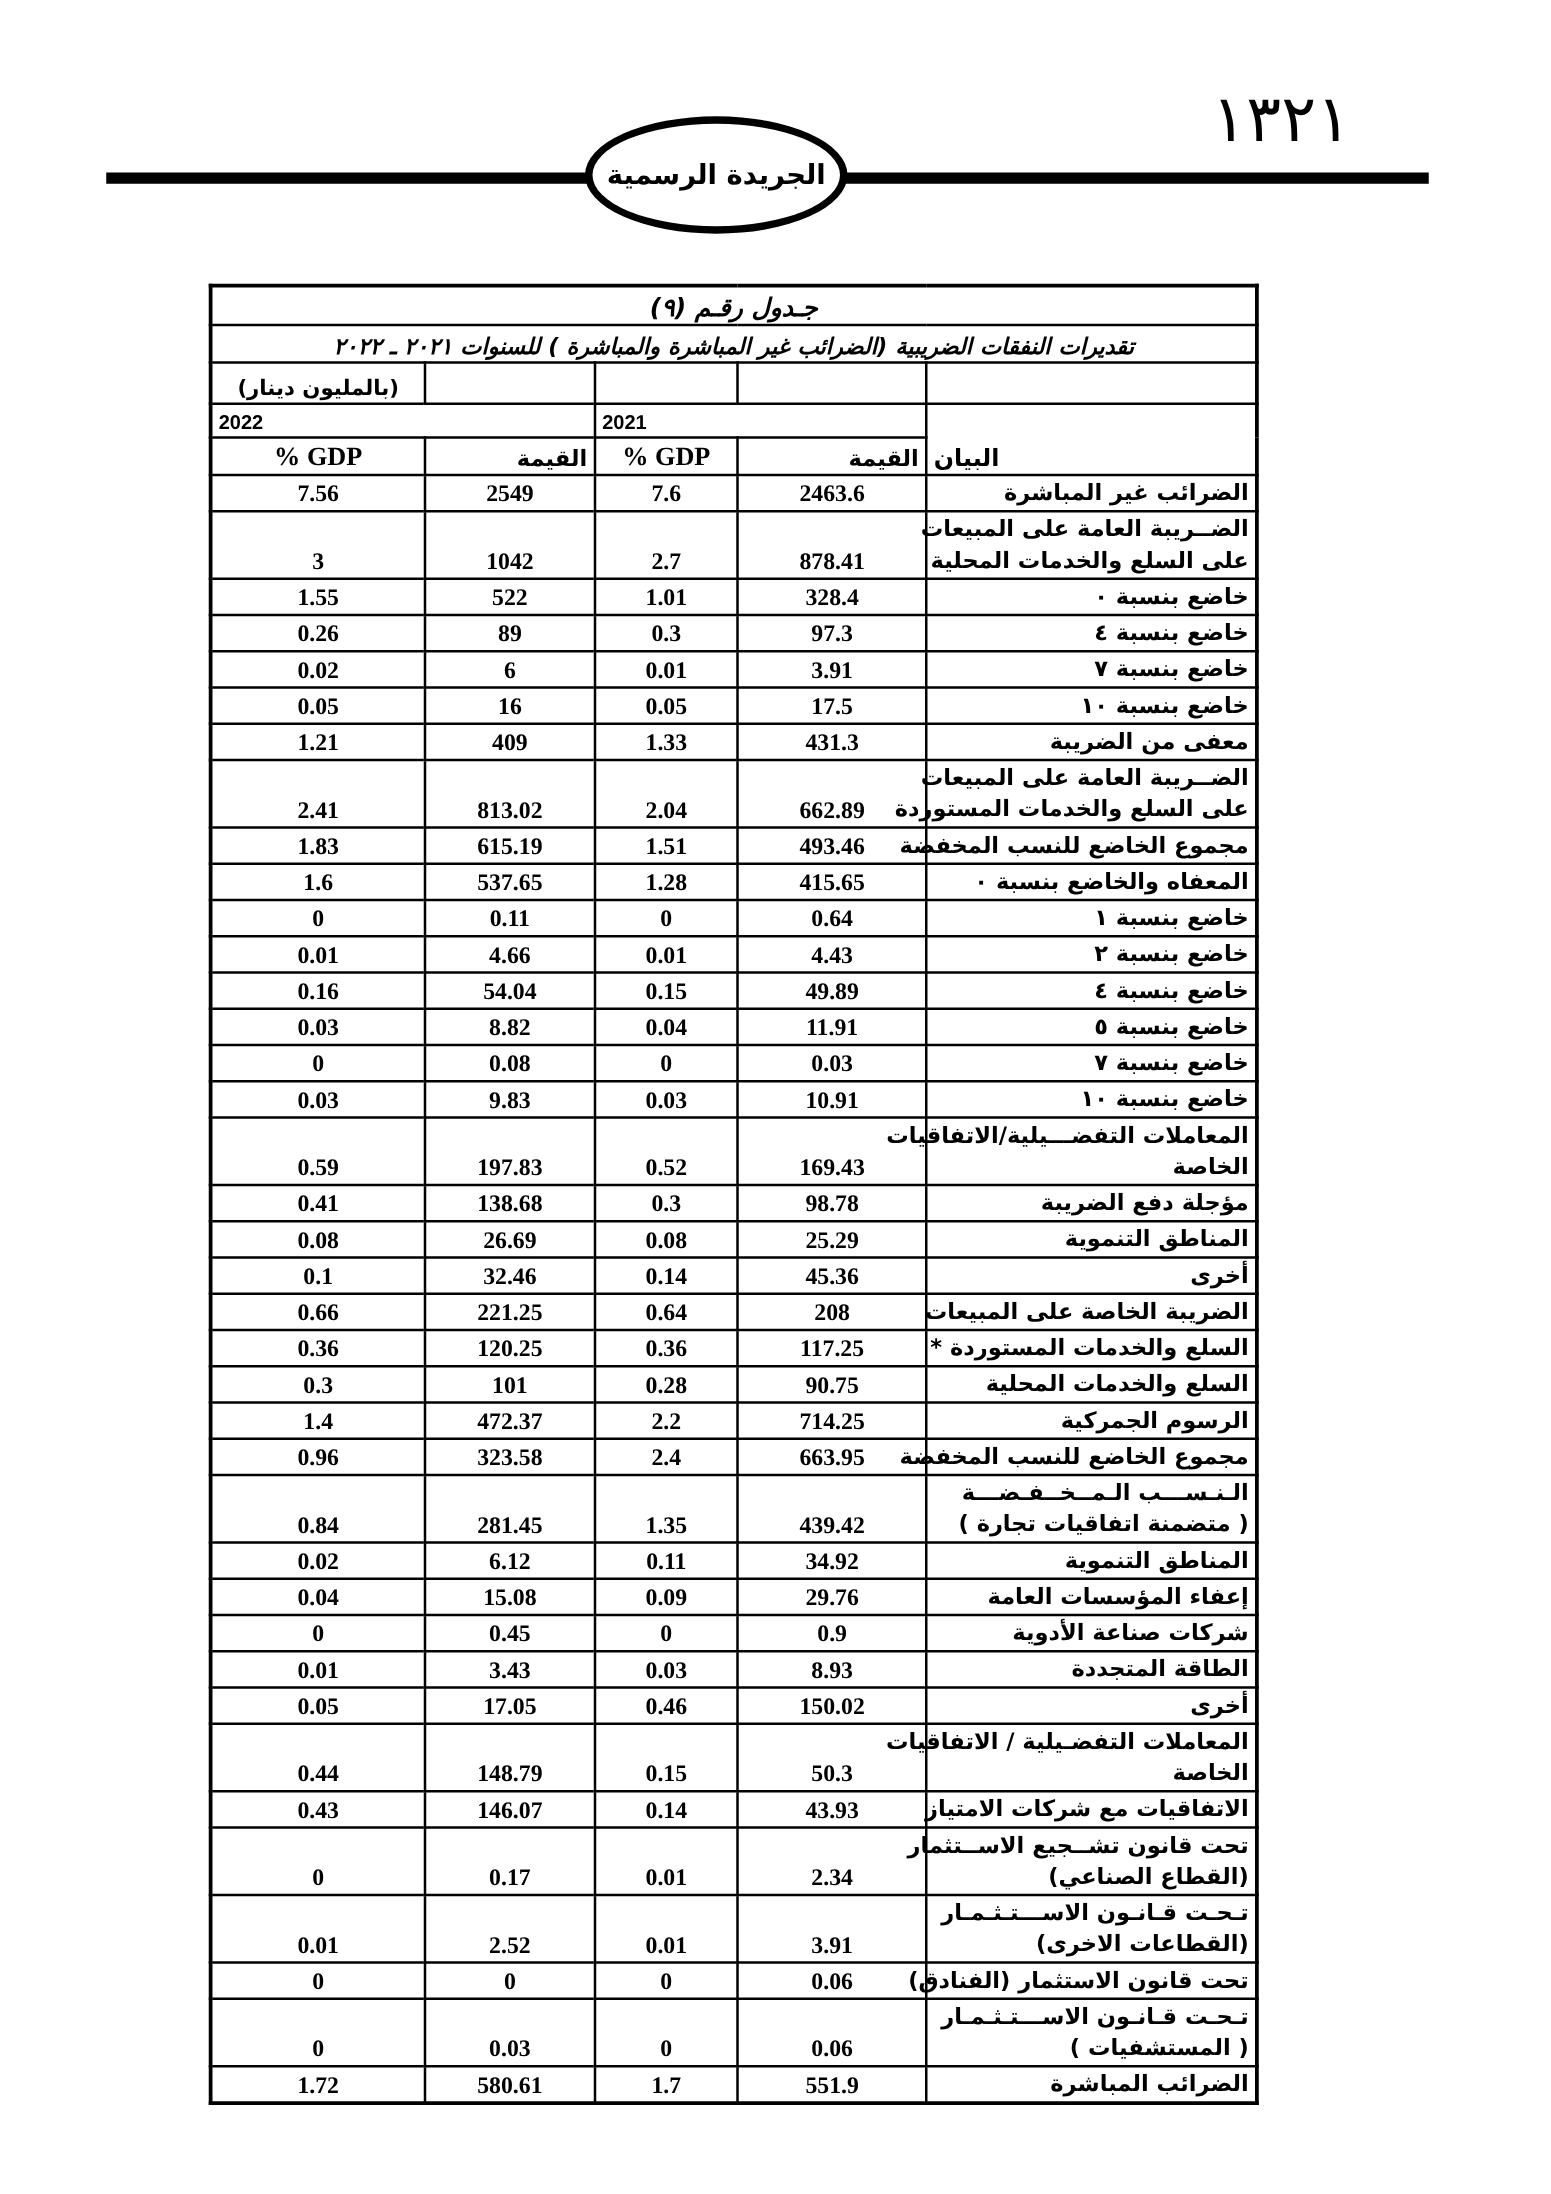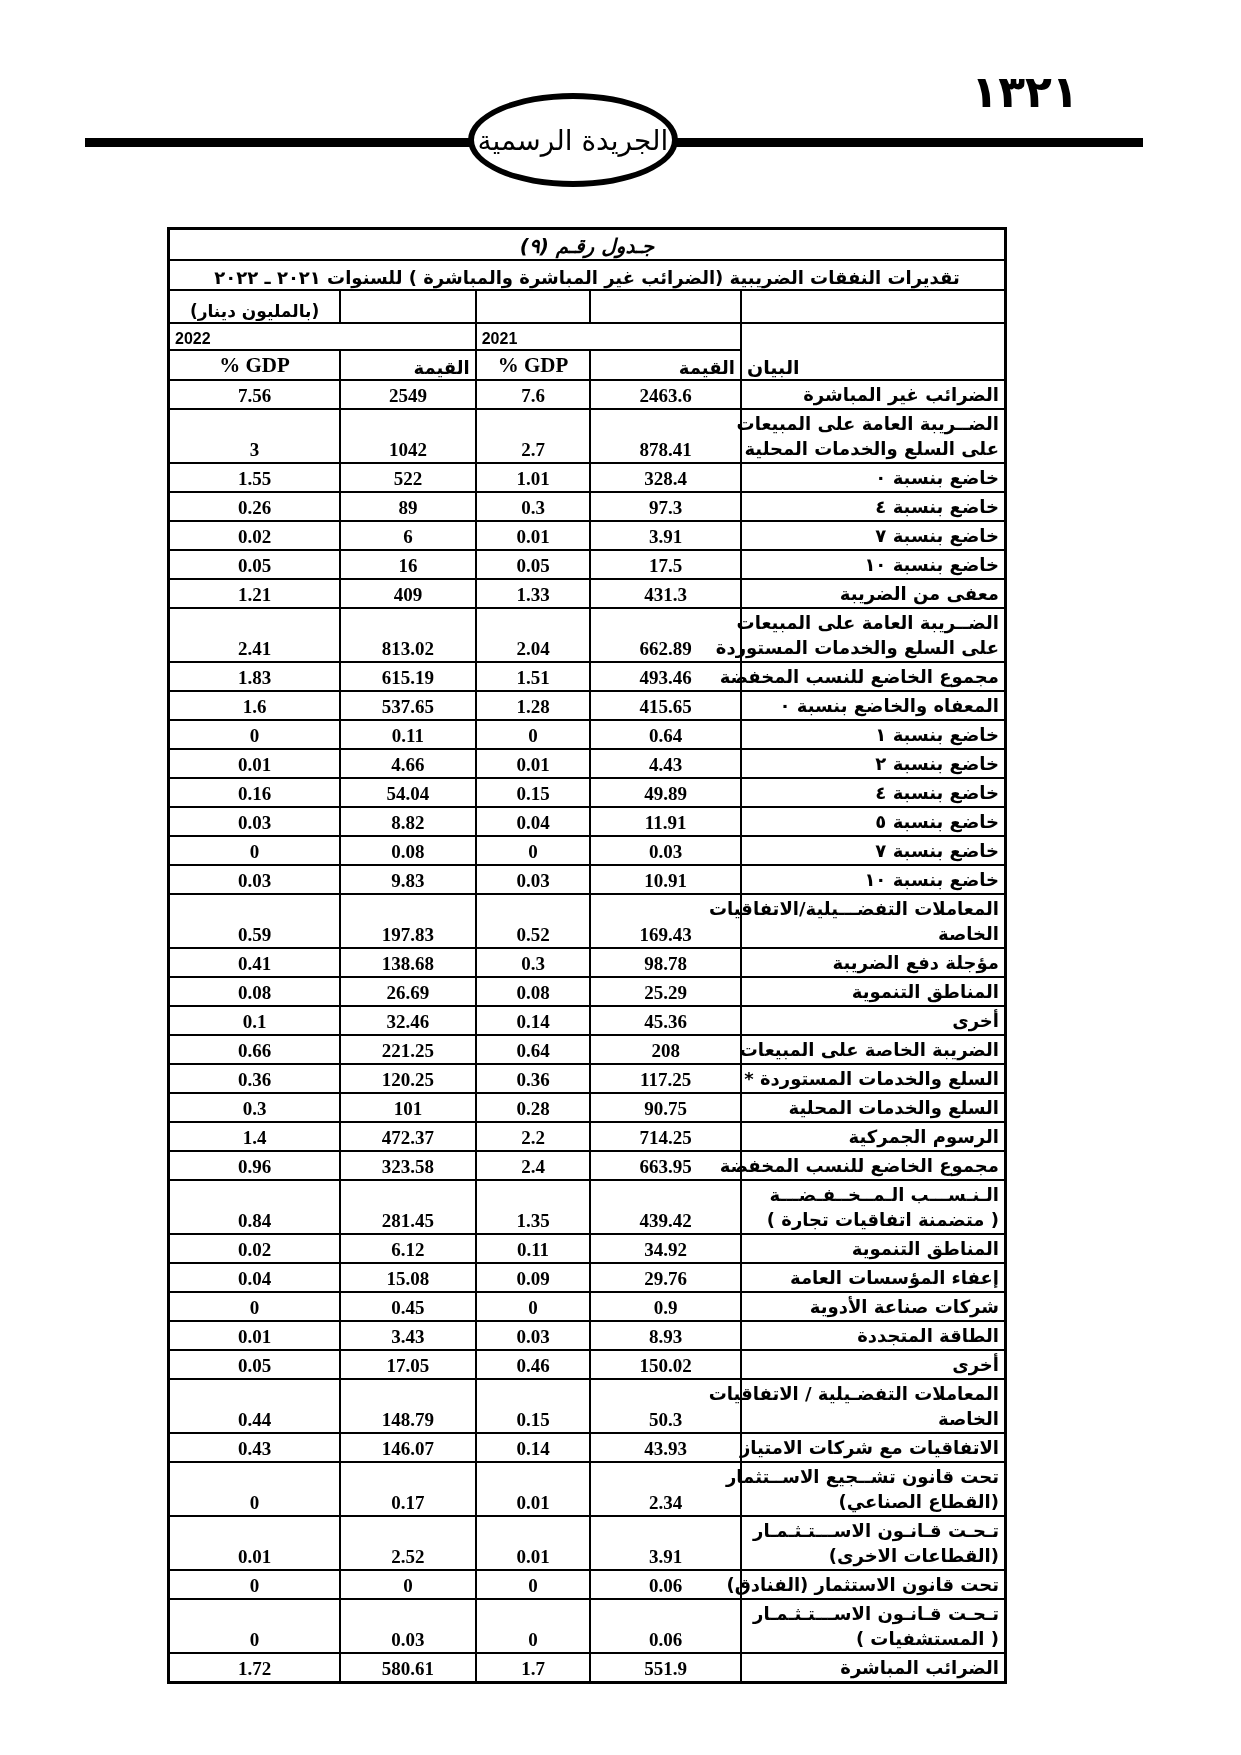--- a/index.html
+++ b/index.html
@@ -3,54 +3,54 @@
 <meta charset="utf-8">
 <style>
   html,body{margin:0;padding:0;background:#ffffff;}
   body{
     width:1241px;height:1755px;position:relative;overflow:hidden;
     font-family:"DejaVu Sans",sans-serif;color:#000;
   }
   
   .page-number{
     position:absolute;top:66px;left:950px;width:150px;
-    font-size:44px;font-weight:bold;text-align:center;
+    font-size:52px;font-weight:normal;text-align:center;
     letter-spacing:7px;direction:rtl;
     font-family:"DejaVu Sans",sans-serif;
   }
   .rule-line{
     position:absolute;top:138px;left:85px;width:1058px;height:9px;
     background:#000;
   }
   .banner-ellipse{
     position:absolute;top:93px;left:468px;width:210px;height:94px;
     background:#fff;border:6px solid #000;border-radius:50%;
     display:flex;align-items:center;justify-content:center;box-sizing:border-box;
   }
   .banner-ellipse span{
-    font-size:28px;font-weight:normal;direction:rtl;white-space:nowrap;
+    font-size:22px;font-weight:bold;direction:rtl;white-space:nowrap;
   }
   
   table.gazette{
     position:absolute;top:227px;left:167px;width:840px;
     border-collapse:collapse;table-layout:fixed;
     border:3px solid #000;direction:rtl;
   }
   table.gazette td{
     border:2px solid #000;
     vertical-align:bottom;
     padding:1px 5px;
     box-sizing:border-box;
     font-weight:bold;
   }
   .title-cell{
     text-align:center;font-size:20px;height:31px;vertical-align:middle;font-style:italic;
   }
   .subtitle-cell{
-    text-align:center;font-size:18px;height:30px;vertical-align:middle;
+    text-align:center;font-size:18px;height:30px;vertical-align:middle;font-style:italic;
   }
   .unit-cell{
     text-align:center;font-size:17px;height:33px;vertical-align:middle;white-space:nowrap;
   }
   .year-cell{
     text-align:left;height:27px;vertical-align:middle;
     font-family:Liberation Sans, sans-serif;font-size:16px;
   }
   .desc-head-cell{
     text-align:left;font-size:19px;vertical-align:bottom;padding-bottom:4px;

